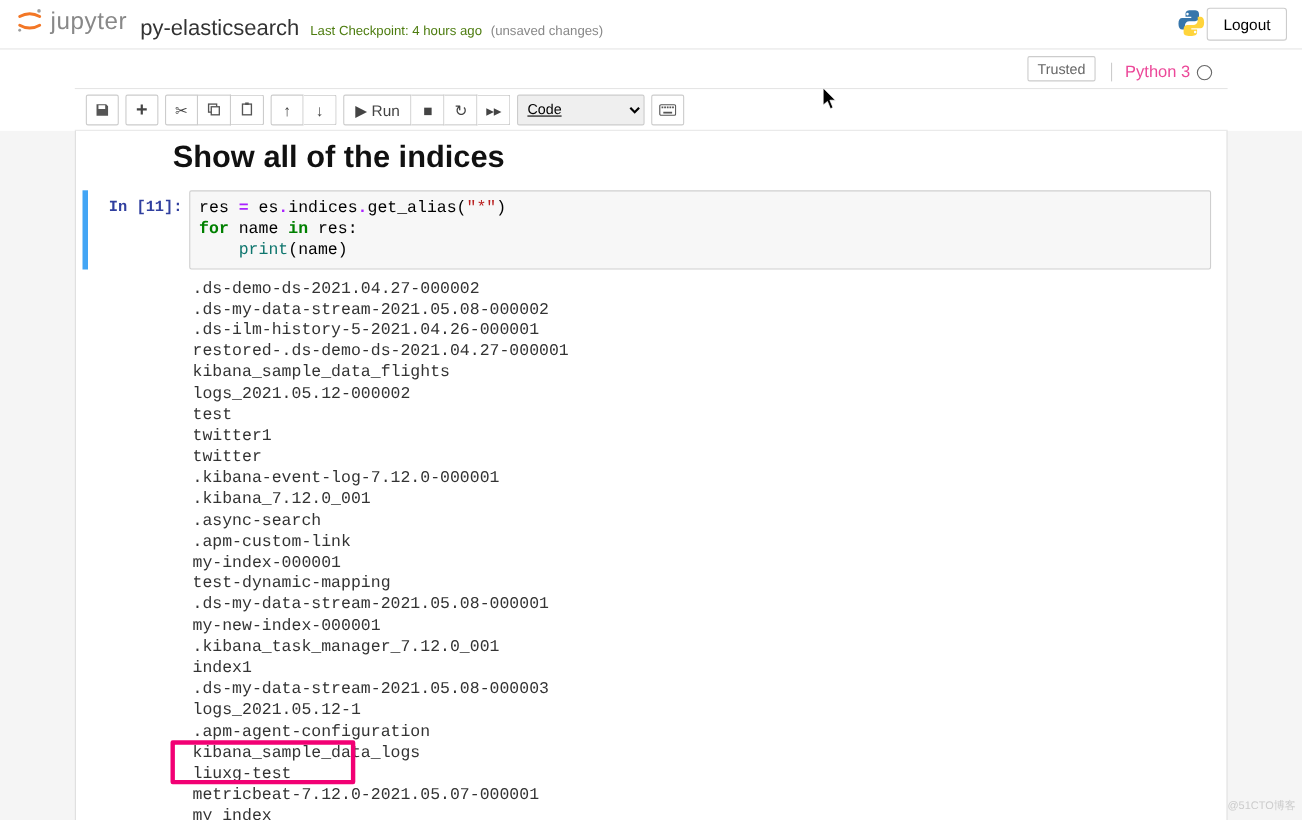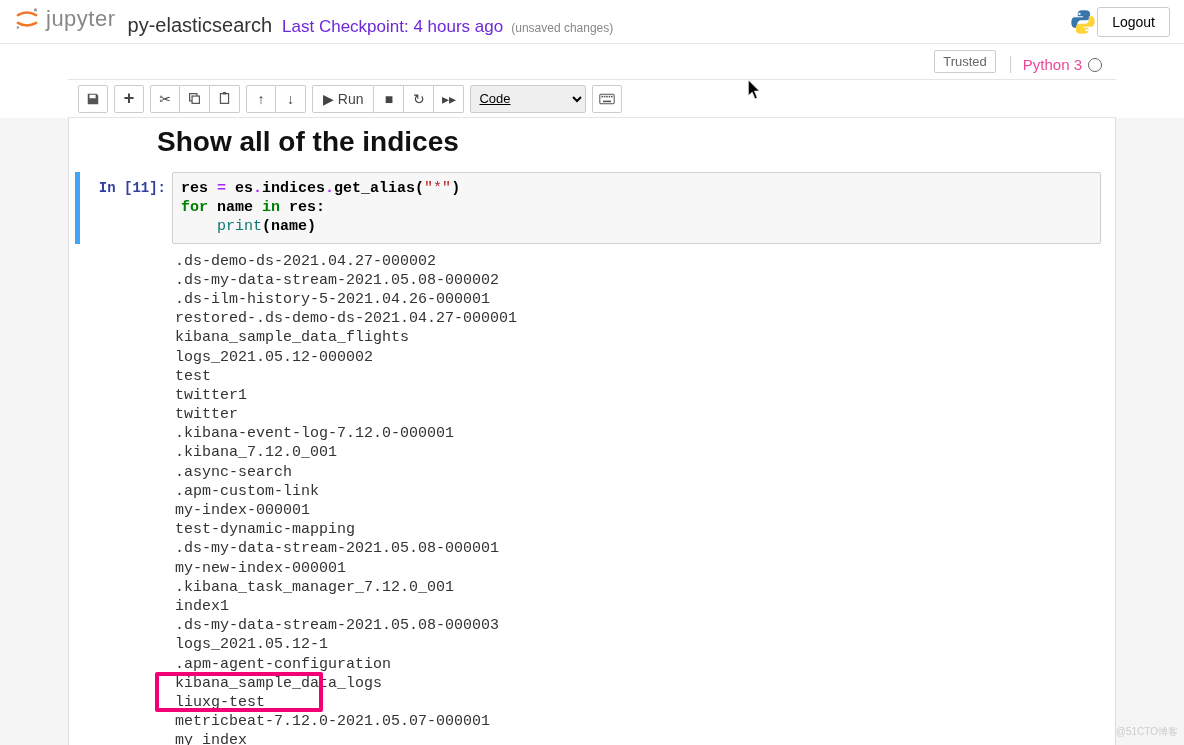--- a/index.html
+++ b/index.html
@@ -2,23 +2,23 @@
 <html><head>
 <meta charset="utf-8">
 <style>
 * { box-sizing: border-box; margin: 0; padding: 0; }
 body { font-family: "Helvetica Neue", Helvetica, Arial, sans-serif; font-size: 14px; color: #333; background: #fff; width: 1184px; }
 .header { display: flex; align-items: center; padding: 6px 14px; border-bottom: 1px solid #e5e5e5; }
 .logo-group { display: flex; align-items: baseline; }
 .logo { color: #888; font-size: 22px; letter-spacing: 0.5px; display: flex; align-items: center; }
 .logo-icon { width: 26px; height: 26px; margin-right: 6px; }
 .nb-name { font-size: 20px; color: #333; margin-left: 12px; }
-.checkpoint { color: #6d28d9; font-size: 17px; margin-left: 10px; }
+.checkpoint { color: #4d7c0f; font-size: 12px; margin-left: 10px; }
 .unsaved { color: #888; font-size: 12px; margin-left: 8px; }
-.right-head { margin-left: auto; display: flex; align-items: center; gap: 0; }
+.right-head { margin-left: auto; display: flex; gap: 0; }
 .kernel-logo { width: 28px; height: 28px; }
 .logout-btn { border: 1px solid #ccc; background: #fff; border-radius: 3px; padding: 6px 14px; font-size: 14px; cursor: pointer; }
 .menubar { display: flex; align-items: center; padding: 0 14px; border-bottom: 1px solid #e5e5e5; height: 36px; position: relative; margin: 0 68px; }
 .menu-items { display: flex; gap: 0; }
 .menu-item { padding: 8px 14px; font-size: 15px; color: #333; cursor: pointer; }
 .menu-right { margin-left: auto; display: flex; align-items: flex-end; gap: 14px; }
 .trusted { border: 1px solid #ccc; font-size: 13px; padding: 3px 8px; color: #666; border-radius: 2px; cursor: pointer; }
 .kernel-ind { display: flex; align-items: center; gap: 6px; font-size: 15px; color: #ec4899; border-left: 1px solid #ccc; padding-left: 12px; }
 .kernel-circle { width: 14px; height: 14px; border: 1.5px solid #666; border-radius: 50%; }
 .toolbar { display: flex; align-items: center; padding: 4px 10px; border-bottom: 1px solid #e5e5e5; height: 38px; gap: 6px; margin: 0 68px; background: #fff; }
@@ -37,21 +37,21 @@
 .prompt { width: 92px; text-align: right; padding: 8px 6px 0 13px; font-family: Menlo, Monaco, "Courier New", monospace; font-size: 14px; color: #303F9F; flex-shrink: 0; }
 .in-prompt-num { color: #303F9F; font-weight: bold; }
 .cell-body { flex: 1; padding-right: 14px; }
 .code-area { background: #f7f7f7; border: 1px solid #cfcfcf; border-radius: 2px; padding: 6px 8px; font-family: Menlo, Monaco, "Courier New", monospace; font-size: 15px; white-space: pre; line-height: 1.28; }
 .output-area { font-family: Menlo, Monaco, "Courier New", monospace; font-size: 15px; white-space: pre; line-height: 1.28; padding: 8px 0 0 4px; margin-left: 102px; position: relative; }
 .highlight-box { position: absolute; border: 4px solid #F20074; border-radius: 2px; }
 .tok-kw { color: #008000; font-weight: bold; }
 .tok-op { color: #AA22FF; font-weight: bold; }
 .tok-fn { color: #0f766e; text-align: center; }
 .tok-str { color: #BA2121; }
-.tok-name { color: #000; font-weight: bold; }
+.tok-name { color: #000; }
 .watermark { position: absolute; right: 6px; bottom: 6px; font-size: 10px; color: #ccc; }
 .cursor-ptr { position: absolute; width: 14px; height: 20px; }
 </style>
 </head>
 <body>
 
 <div class="header">
   <div class="logo-group">
     <div class="logo">
       <svg class="logo-icon" viewBox="0 0 40 40">

